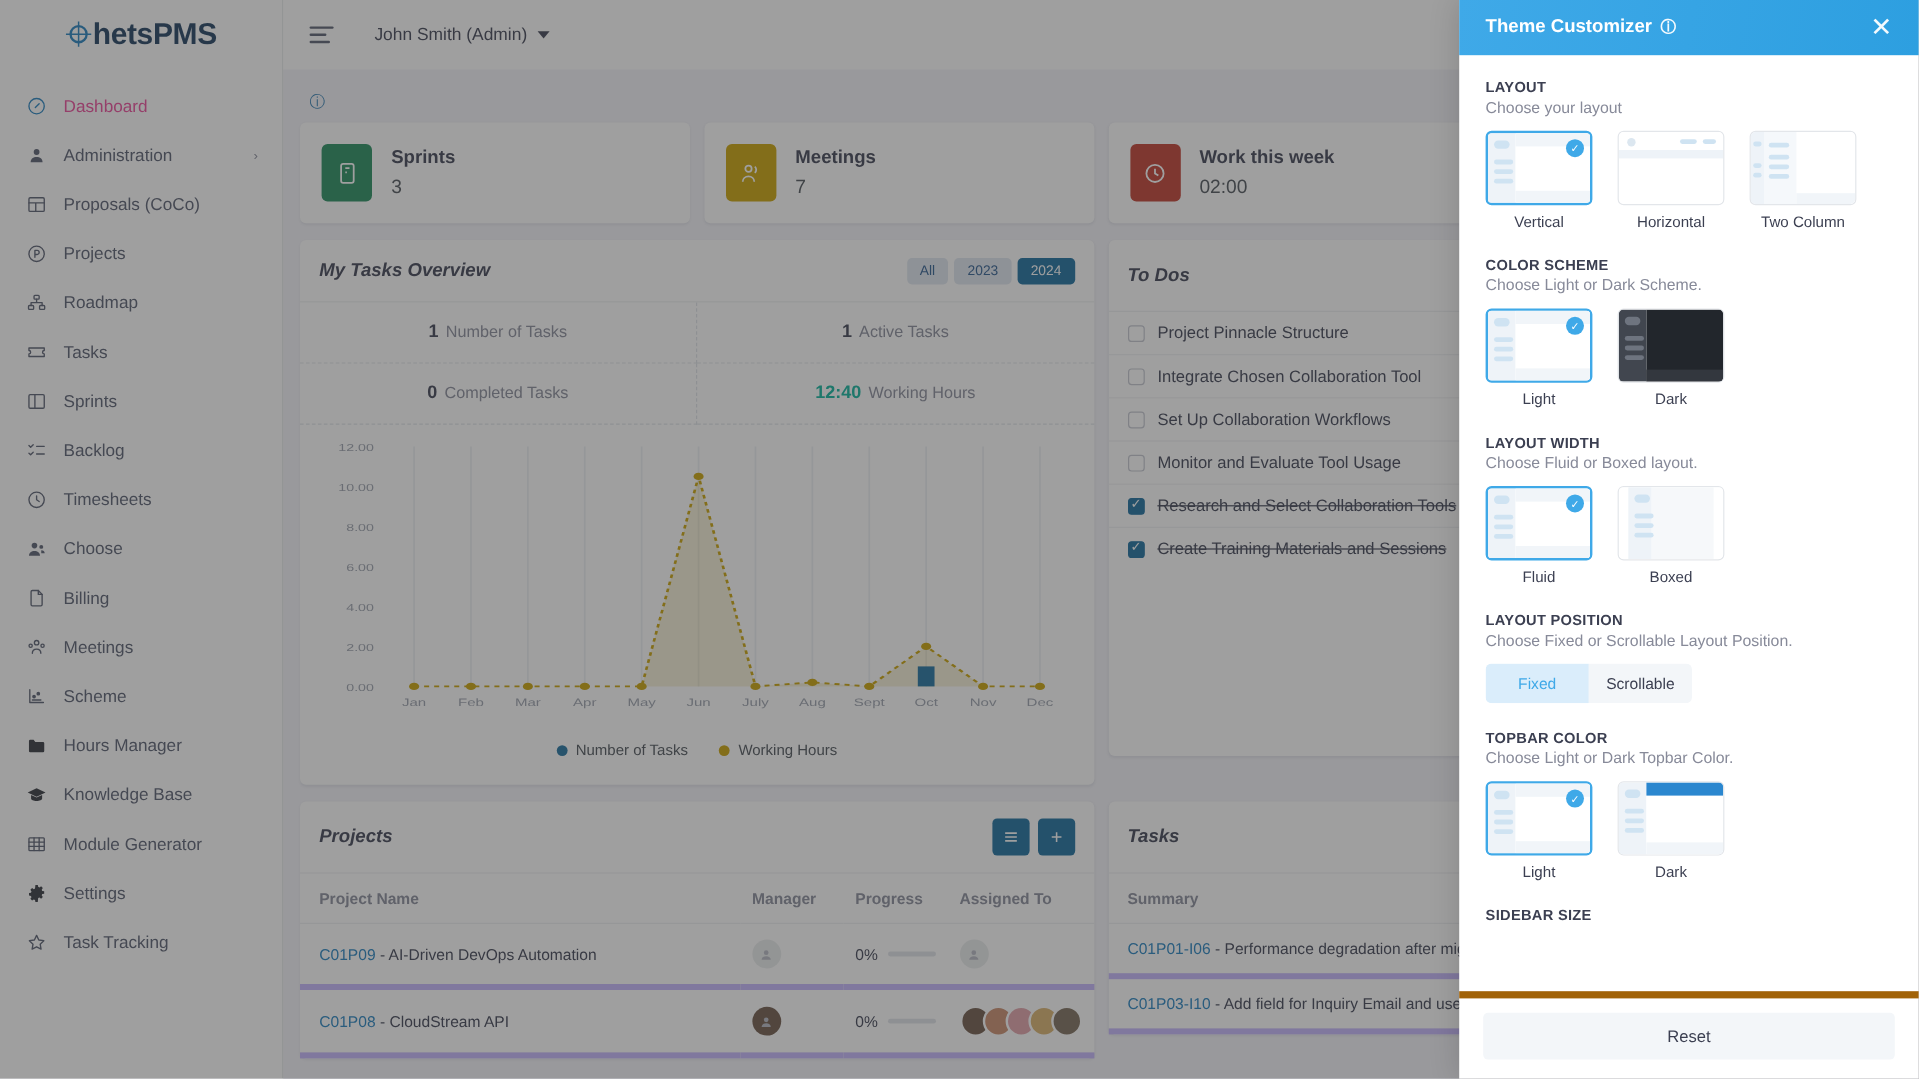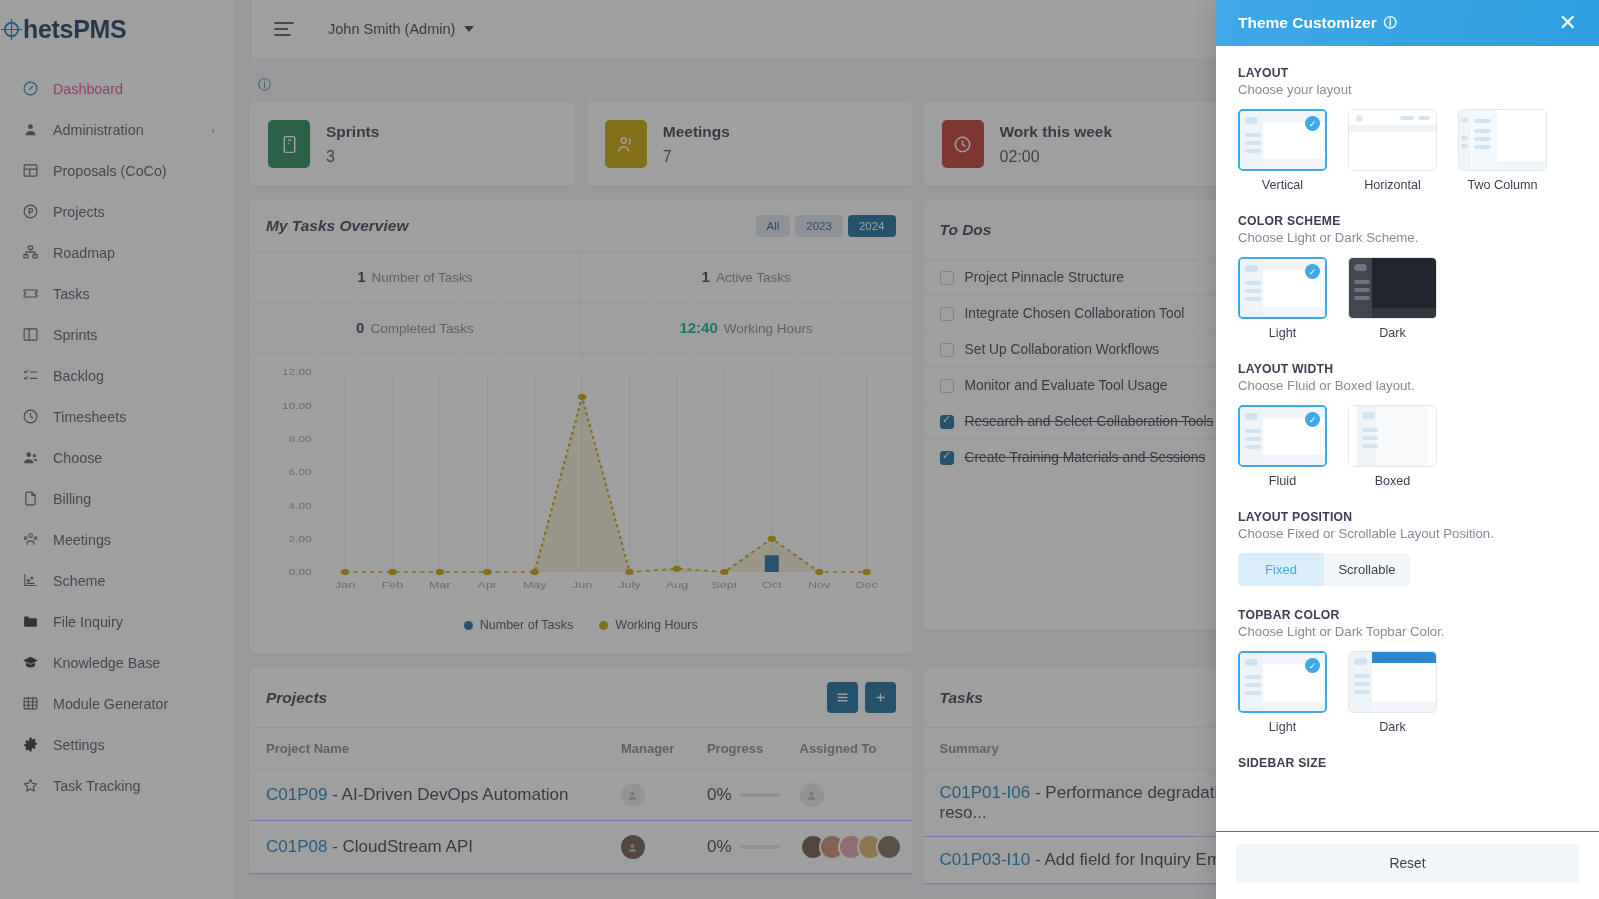--- a/index.html
+++ b/index.html
@@ -17,36 +17,36 @@
     background: rgba(55,55,55,0.48);
     z-index: 50;
     pointer-events: none;
   }
 
   
   #sidebar {
     position: absolute; left: 0; top: 0; width: 236px; height: 899px;
     background: #fff; border-right: 1px solid #e9ebec;
   }
-  .brand { height: 58px; display: flex; align-items: center; }
+  .brand { height: 58px; display: flex; align-items: center; justify-content: center; }
   .brand-text { font-size: 25px; font-weight: 700; color: #1a3a5c; letter-spacing: -0.3px; }
   .nav { padding-top: 10px; }
   .nav-item {
     display: flex; align-items: center; gap: 14px;
     height: 41px; padding: 0 22px; color: #545a6d;
     font-size: 14.3px; cursor: pointer; position: relative;
   }
   .nav-item.active { color: #ec4899; }
   .nav-ico { width: 17px; height: 17px; display: inline-flex; align-items: center; justify-content: center; flex: 0 0 17px; }
   .nav-ico svg { width: 17px; height: 17px; }
   .nav-caret { position: absolute; right: 20px; font-size: 11px; color: #878a99; }
 
   
   #topbar {
-    position: absolute; left: 252px; top: 0; right: 0; height: 58px;
+    position: absolute; left: 236px; top: 0; right: 0; height: 58px;
     background: #fff; display: flex; align-items: center; padding: 0 22px;
   }
   .hamburger { width: 22px; height: 16px; display: flex; flex-direction: column; justify-content: center; gap: 4px; cursor: pointer; margin-right: 32px; }
   .hamburger i { display: block; height: 1.7px; background: #555b6d; border-radius: 1px; }
   .hamburger i:nth-child(1) { width: 20px; }
   .hamburger i:nth-child(2) { width: 14px; }
   .hamburger i:nth-child(3) { width: 17px; }
   .user-dd { display: flex; align-items: center; gap: 9px; font-size: 14.5px; color: #3b3f51; font-weight: 500; cursor: pointer; }
   .caret-dn { width: 0; height: 0; border-left: 5px solid transparent; border-right: 5px solid transparent; border-top: 6px solid #3b3f51; }
   .topbar-right { margin-left: auto; display: flex; align-items: center; gap: 18px; }
@@ -95,21 +95,21 @@
   .cbx { width: 14px; height: 14px; border: 1px solid #c3c6d0; border-radius: 3px; margin-right: 11px; flex: 0 0 14px; background: #fff; }
   .cbx.on { background: #156a9c; border-color: #156a9c; position: relative; }
   .cbx.on::after { content: "✓"; position: absolute; left: 1.5px; top: -2.5px; color: #fff; font-size: 11px; }
   .todo-txt { flex: 1; }
   .todo-row.done .todo-txt { text-decoration: line-through; }
   .todo-date { font-size: 13px; color: #5e6270; }
   .todo-body { min-height: 370px; }
 
   .tbl { width: 100%; border-collapse: collapse; }
   .tbl th { text-align: left; font-size: 13px; color: #878a99; font-weight: 600; padding: 13px 10px; border-bottom: 1px solid #eef0f2; }
-  .tbl td { padding: 13px 10px; font-size: 17px; color: #3b3f51; border-bottom: 1px solid #c4b5fd; }
+  .tbl td { padding: 13px 10px; font-size: 13px; color: #3b3f51; border-bottom: 5px solid #c4b5fd; }
   .tbl th:first-child, .tbl td:first-child { padding-left: 16px; }
   .lnk { color: #1f7fbf; }
   .avatar { width: 24px; height: 24px; border-radius: 50%; background: #e9ebec; display: inline-flex; align-items: center; justify-content: center; }
   .avatar svg { width: 13px; height: 13px; fill: #b4b7c2; }
   .avatar.ph1 { background: #6b5546; } .avatar.ph2 { background: #c98a6a; }
   .avatar.ph3 { background: #e0a0a8; } .avatar.ph4 { background: #d9b06a; } .avatar.ph5 { background: #7a6a58; }
   .stack { display: flex; }
   .stack .avatar { margin-left: -7px; border: 2px solid #fff; width: 26px; height: 26px; }
   .stack .avatar:first-child { margin-left: 0; }
   .prog { display: inline-flex; align-items: center; gap: 8px; }
@@ -171,21 +171,21 @@
   
   .bx-pad { position: absolute; inset: 0; background: #fff; }
   .bx-inner { position: absolute; left: 8px; right: 8px; top: 0; bottom: 0; background: #f6f8fa; }
   
   .tb-blue { position: absolute; left: 23px; right: 0; top: 0; height: 11px; background: #2b87cf; }
 
   .seg { display: flex; margin-top: 12px; border-radius: 5px; overflow: hidden; width: 172px; }
   .seg-btn { flex: 1; text-align: center; font-size: 13px; padding: 9px 0; cursor: pointer; background: #f3f6f9; color: #3b3f51; }
   .seg-btn.on { background: #daedfb; color: #3fa9e8; }
 
-  .tc-foot { border-top: 1px solid #a16207; padding: 12px 20px 16px 20px; }
+  .tc-foot { border-top: 6px solid #a16207; padding: 12px 20px 16px 20px; }
   .reset-btn { width: 100%; background: #f3f6f9; border: none; border-radius: 4px; padding: 12px 0; font-size: 13.8px; color: #3b3f51; font-family: inherit; cursor: pointer; }
 </style>
 </head>
 <body>
 
 <div id="app-root">
 
   <aside id="sidebar">
     <div class="brand">
       <span class="brand-text">
@@ -319,21 +319,21 @@
             </svg>
           </span>
           <span>Scheme</span>
         </div>
         <div class="nav-item">
           <span class="nav-ico">
             <svg viewBox="0 0 24 24" fill="#2d3038">
               <path d="M3 6.5A1.5 1.5 0 014.5 5h4l2 2.5h9A1.5 1.5 0 0121 9v9a1.5 1.5 0 01-1.5 1.5h-15A1.5 1.5 0 013 18z"></path>
             </svg>
           </span>
-          <span>File Inquiry</span>
+          <span>Hours Manager</span>
         </div>
         <div class="nav-item">
           <span class="nav-ico">
             <svg viewBox="0 0 24 24" fill="#2d3038">
               <path d="M12 4L1.5 9 12 14l10.5-5z"></path>
               <path d="M5.5 12v4c0 1.6 3 3 6.5 3s6.5-1.4 6.5-3v-4l-6.5 3z"></path>
             </svg>
           </span>
           <span>Knowledge Base</span>
         </div>

